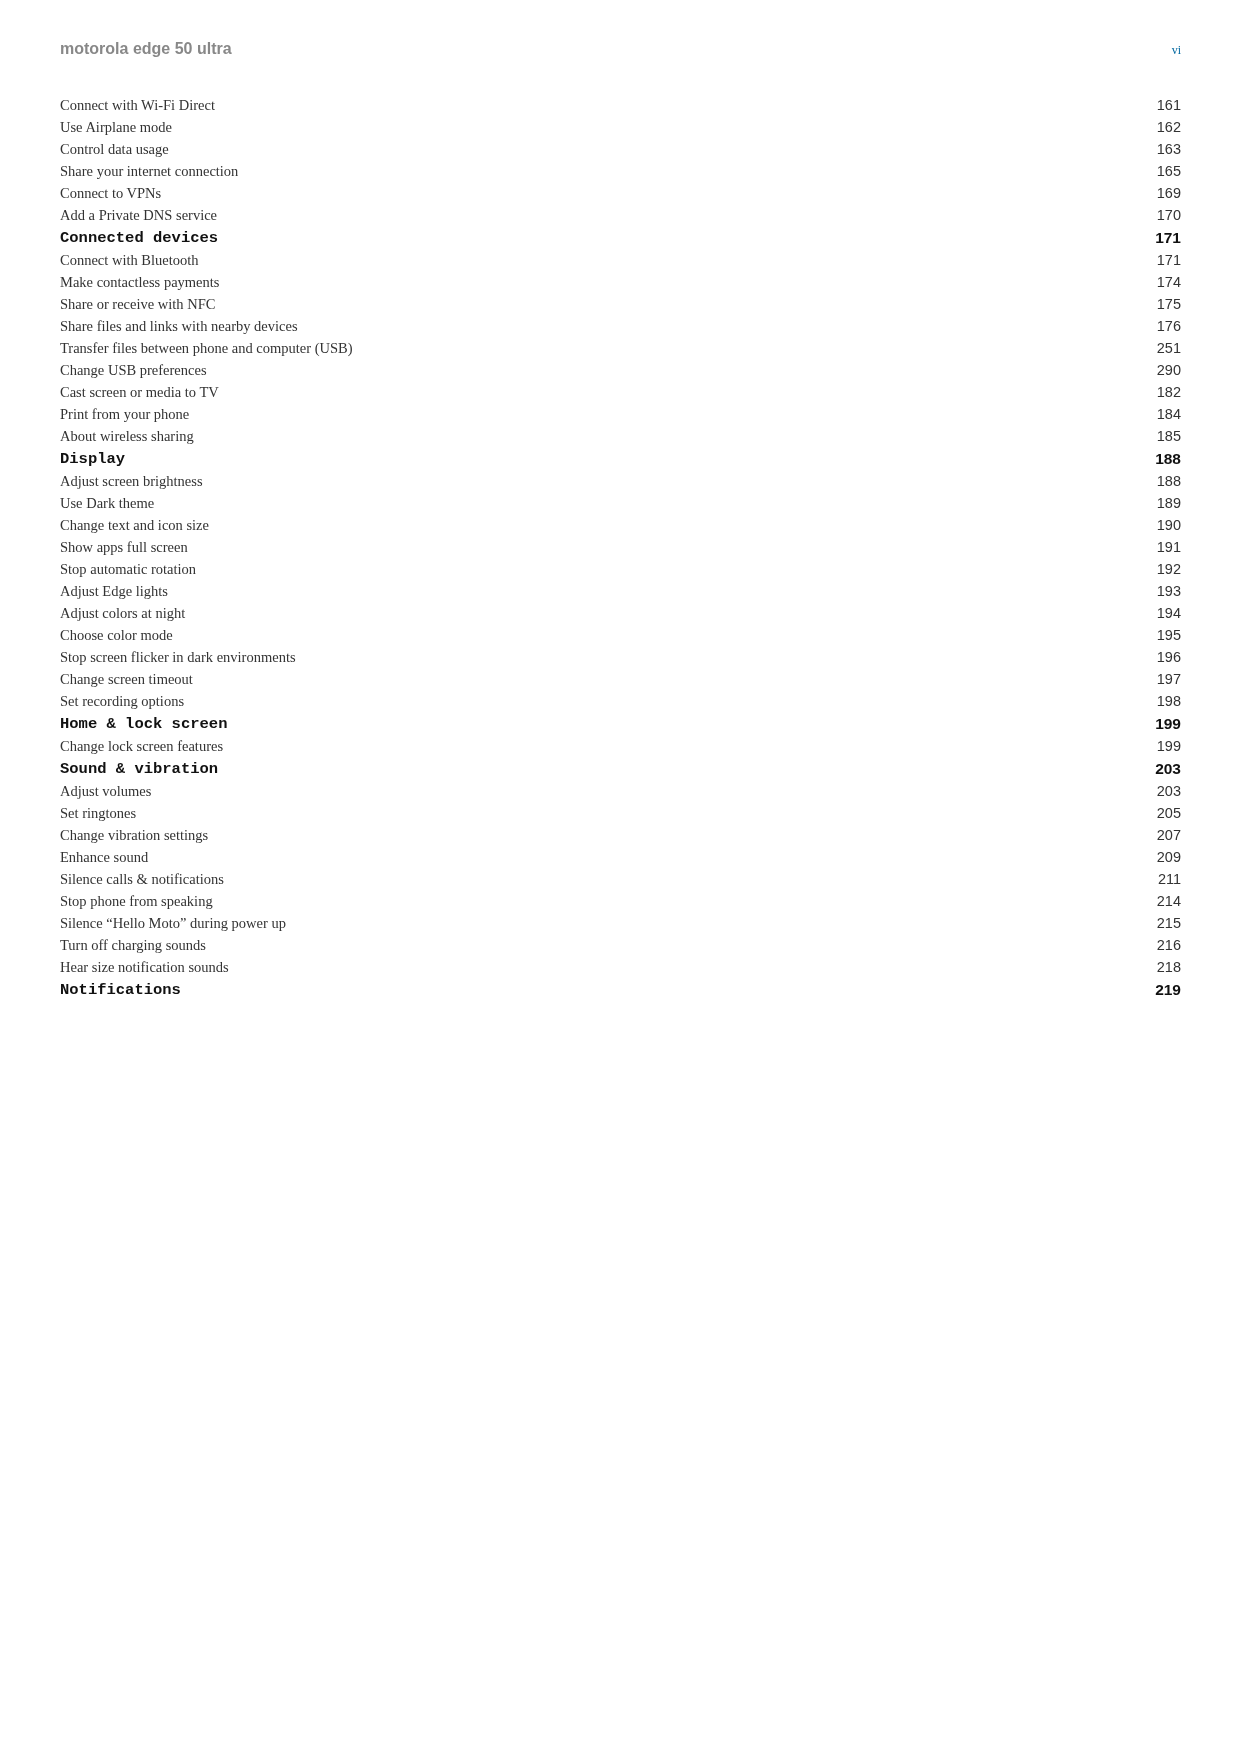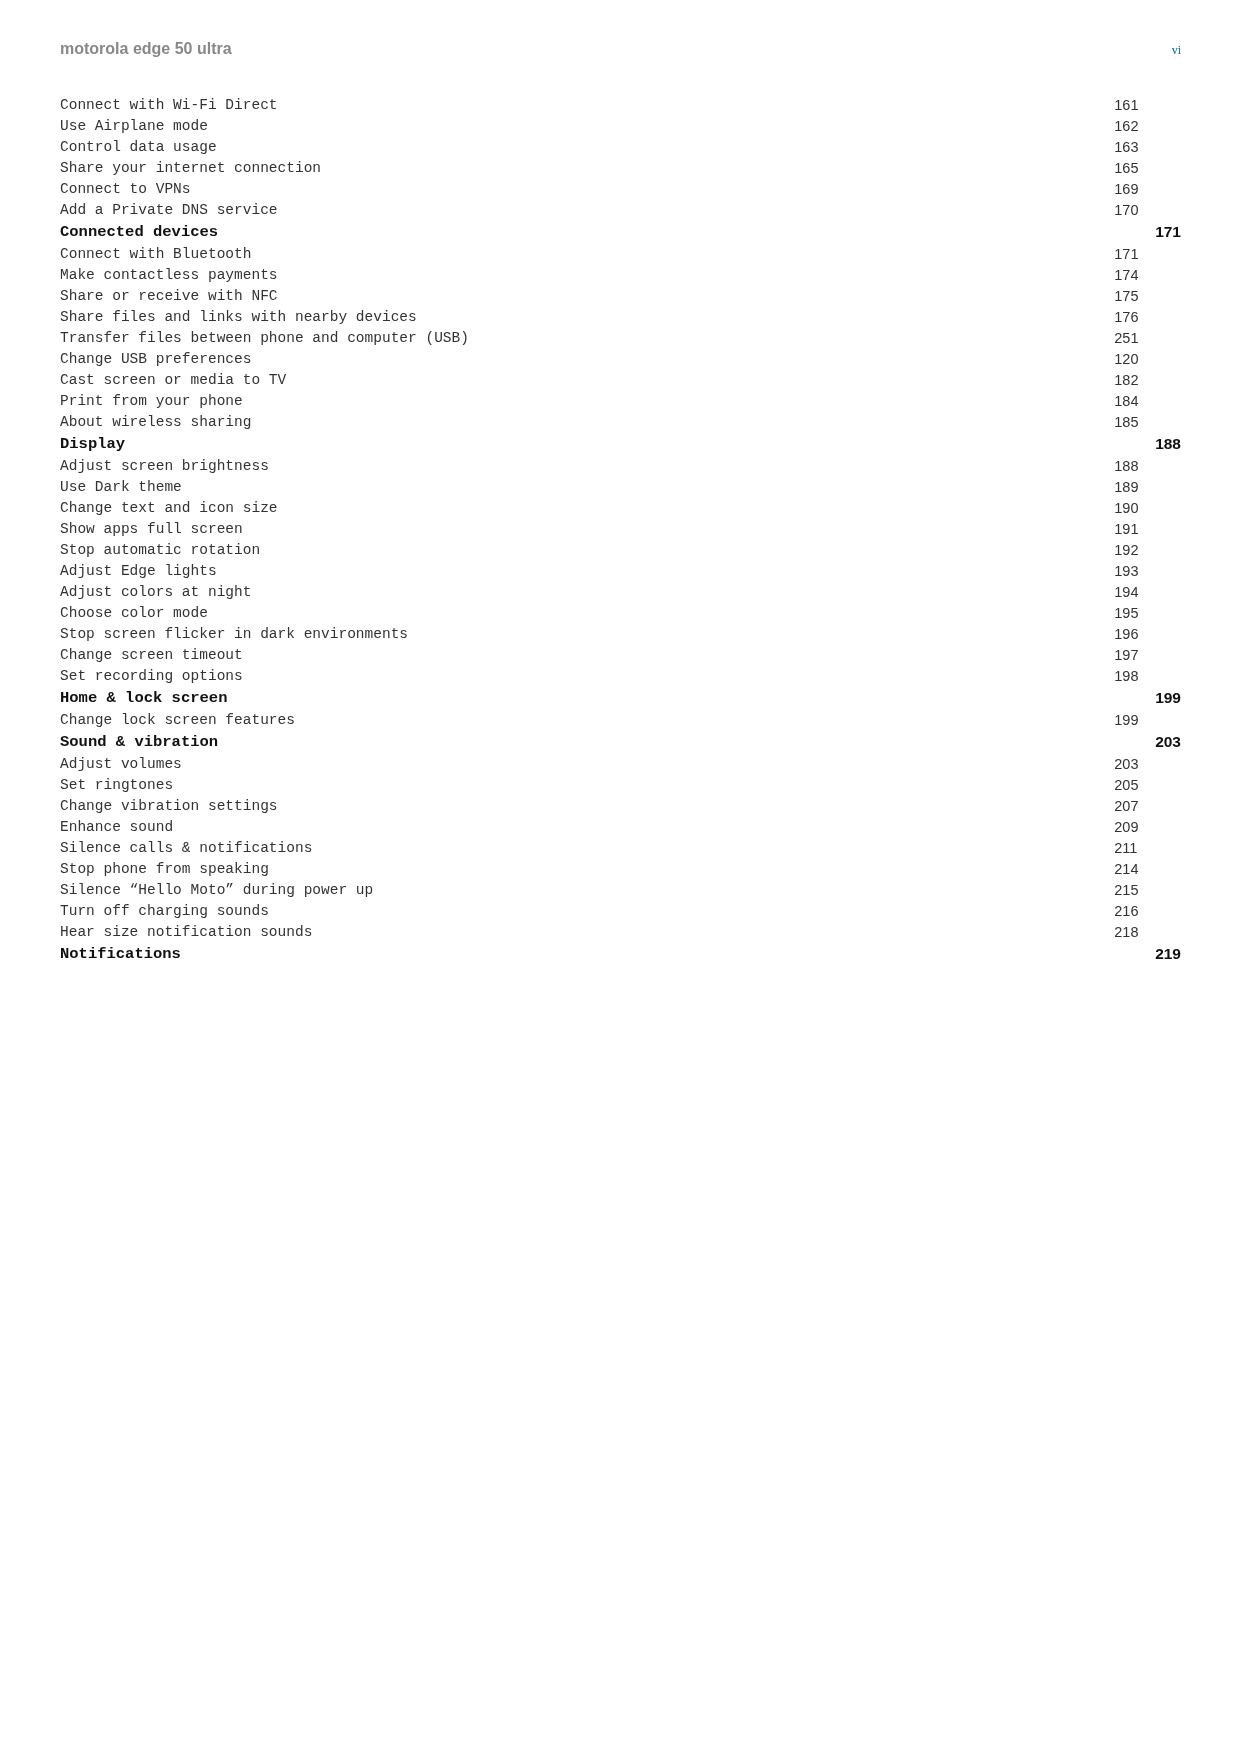--- a/index.html
+++ b/index.html
@@ -65,30 +65,31 @@
       font-family: Arial, Helvetica, sans-serif;
       font-size: 15.5px;
       font-weight: bold;
       color: #111111;
       text-align: right;
       white-space: nowrap;
       padding-left: 20px;
     }
 
     .toc-item-label {
-      font-family: Liberation Mono, monospace;
+      font-family: Liberation Serif, serif;
       font-size: 14.5px;
       color: #333333;
       padding-left: 80px;
     }
 
     .toc-item-page {
       font-family: Arial, Helvetica, sans-serif;
       font-size: 14.5px;
       color: #333333;
+      text-align: right;
       white-space: nowrap;
       padding-left: 20px;
     }
   </style>
 </head>
 <body>
 
 <div class="page-header">
   <span class="page-header-title">motorola edge 50 ultra</span>
   <span class="page-header-number">vi</span>
@@ -139,21 +140,21 @@
       <tr>
           <td class="toc-item-label">Share files and links with nearby devices</td>
           <td class="toc-item-page">176</td>
         </tr>
       <tr>
           <td class="toc-item-label">Transfer files between phone and computer (USB)</td>
           <td class="toc-item-page">251</td>
         </tr>
       <tr>
           <td class="toc-item-label">Change USB preferences</td>
-          <td class="toc-item-page">120</td>
+          <td class="toc-item-page">290</td>
         </tr>
       <tr>
           <td class="toc-item-label">Cast screen or media to TV</td>
           <td class="toc-item-page">182</td>
         </tr>
       <tr>
           <td class="toc-item-label">Print from your phone</td>
           <td class="toc-item-page">184</td>
         </tr>
       <tr>

